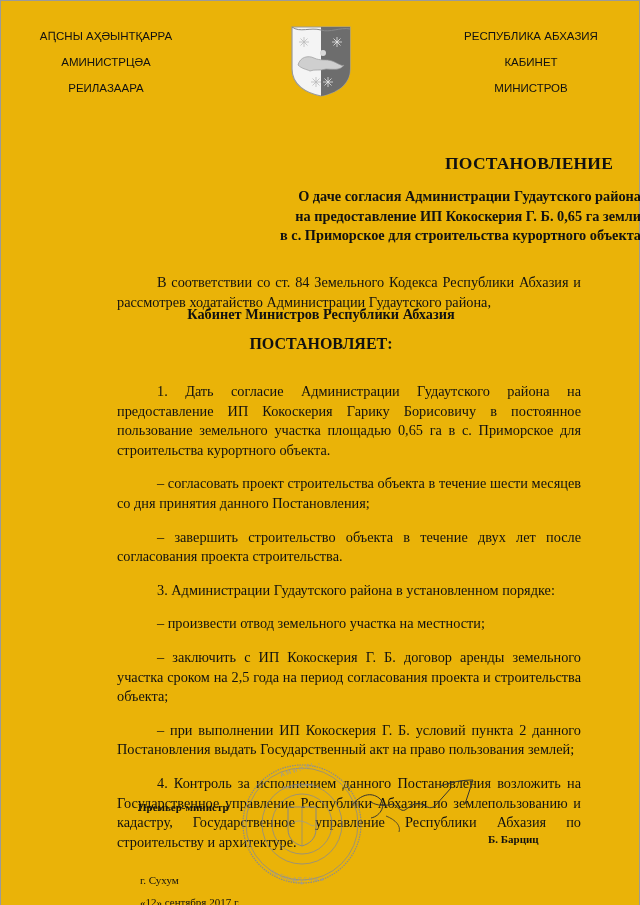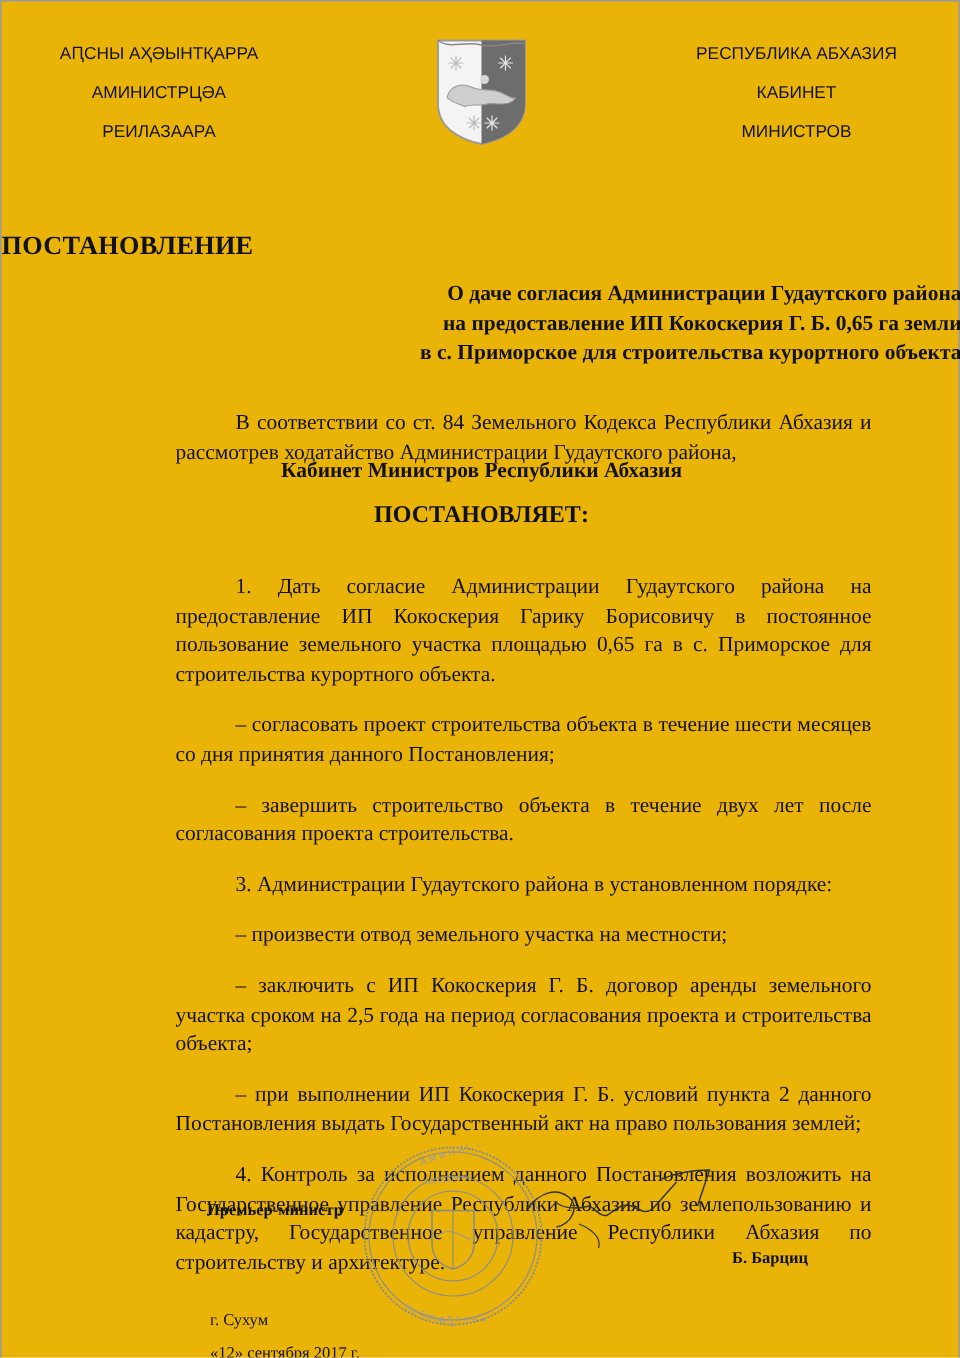--- a/index.html
+++ b/index.html
@@ -13,21 +13,21 @@
       position: absolute; font-family: "Liberation Sans", sans-serif; font-size: 11.5px;
       color: #111; text-align: center; line-height: 1;
     }
     .hdr-left { left: 30px; width: 150px; }
     .hdr-right { left: 450px; width: 160px; }
     .hdr .l1 { position: absolute; top: 30px; left: 0; width: 100%; }
     .hdr .l2 { position: absolute; top: 56px; left: 0; width: 100%; }
     .hdr .l3 { position: absolute; top: 82px; left: 0; width: 100%; }
     .emblem { position: absolute; left: 289px; top: 24px; width: 62px; height: 72px; }
     .title {
-      position: absolute; top: 152px; left: 0; width: 612px; text-align: left;
+      position: absolute; top: 152px; left: 0; width: 612px; text-align: right;
       font-family: "Liberation Serif", serif; font-weight: bold; font-size: 17.5px; letter-spacing: 0.2px;
     }
     .subject {
       position: absolute; top: 186px; left: 0; width: 640px; text-align: right;
       font-family: "Liberation Serif", serif; font-weight: bold; font-size: 14.3px; line-height: 19.5px;
     }
     .body-text {
       position: absolute; left: 102px; width: 492px;
       font-family: "Liberation Serif", serif; font-size: 14.3px; line-height: 19.6px;
       text-align: justify;

